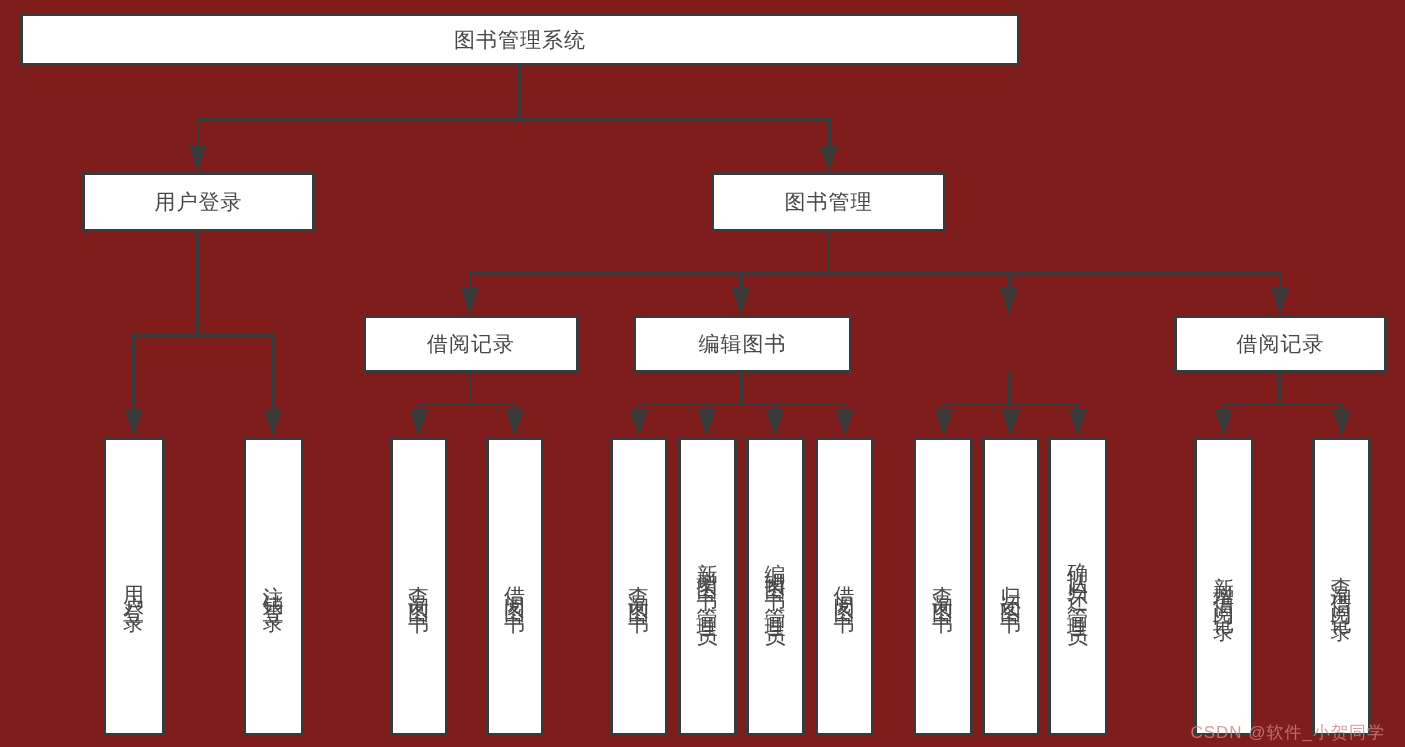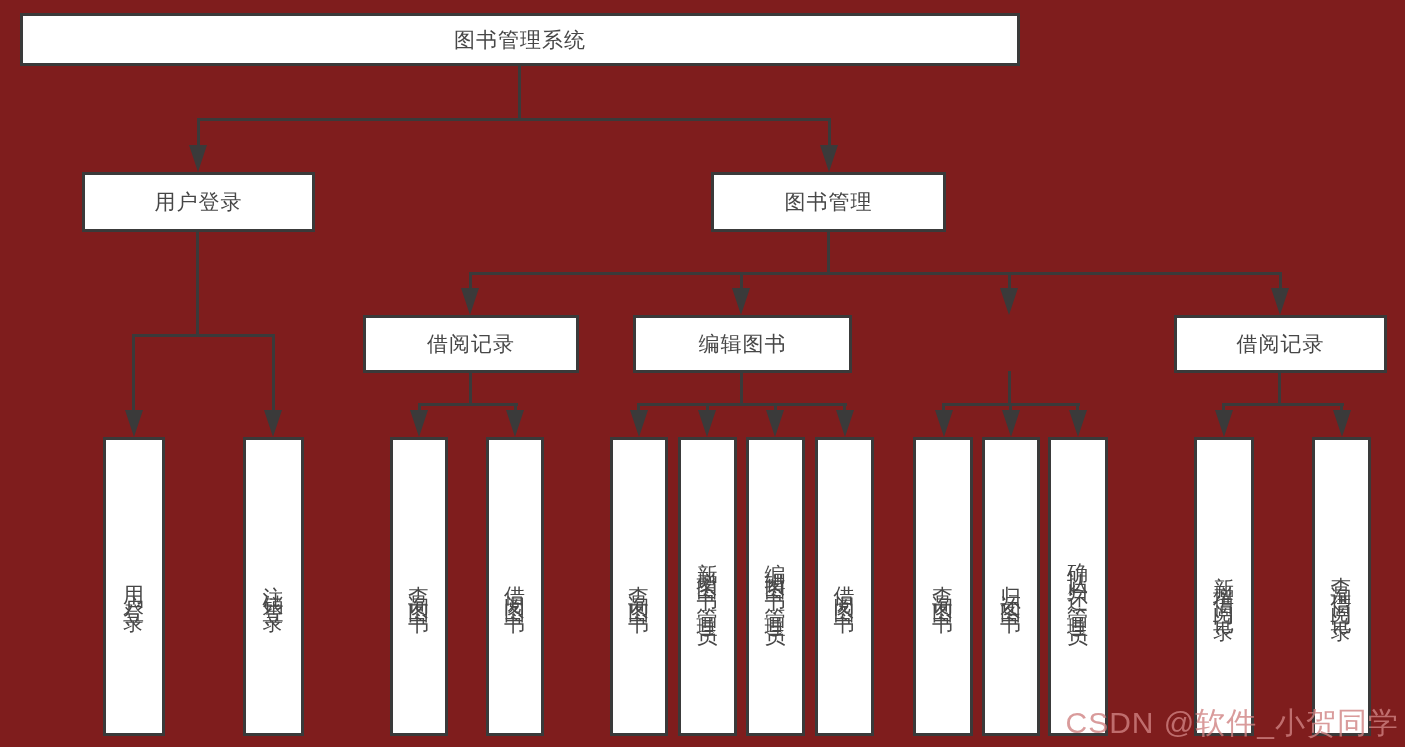--- a/index.html
+++ b/index.html
@@ -35,23 +35,23 @@
   .ln { position: absolute; background: #3a3a3a; }
   .arrow {
     position: absolute;
     width: 0; height: 0;
     border-left: 9px solid transparent;
     border-right: 9px solid transparent;
     border-top: 27px solid #3a3a3a;
   }
   .watermark {
     position: absolute;
-    right: 6px;
+    right: 20px;
     bottom: 3px;
-    font-size: 30px;
+    font-size: 17px;
     color: rgba(208, 130, 130, 0.8);
     z-index: 5;
     letter-spacing: 1px;
     white-space: nowrap;
   }
 
   
   #b-root           { left: 20px;   top: 13px;  width: 1000px; height: 53px; }
   #b-user-login     { left: 82px;   top: 172px; width: 233px;  height: 60px; }
   #b-book-mgmt      { left: 711px;  top: 172px; width: 235px;  height: 60px; }

